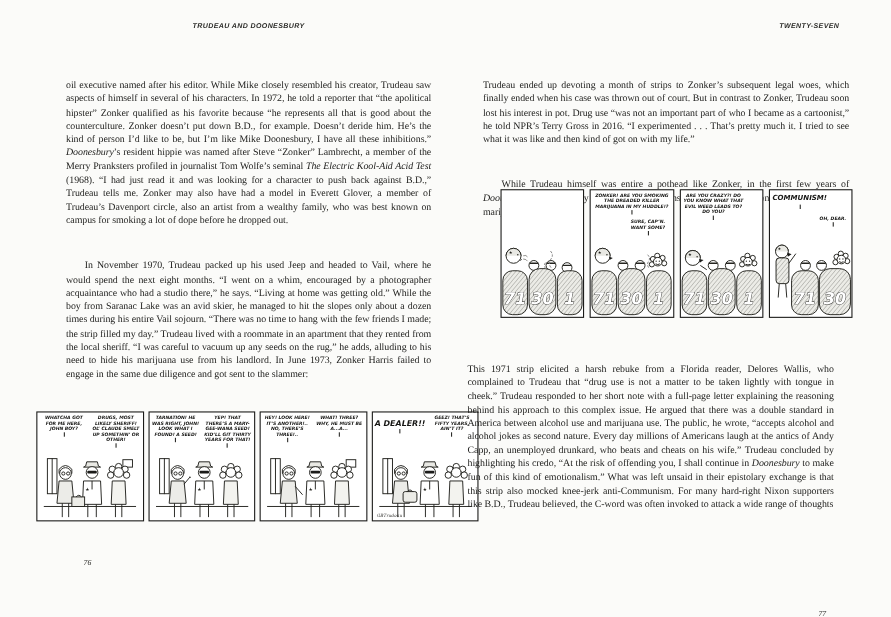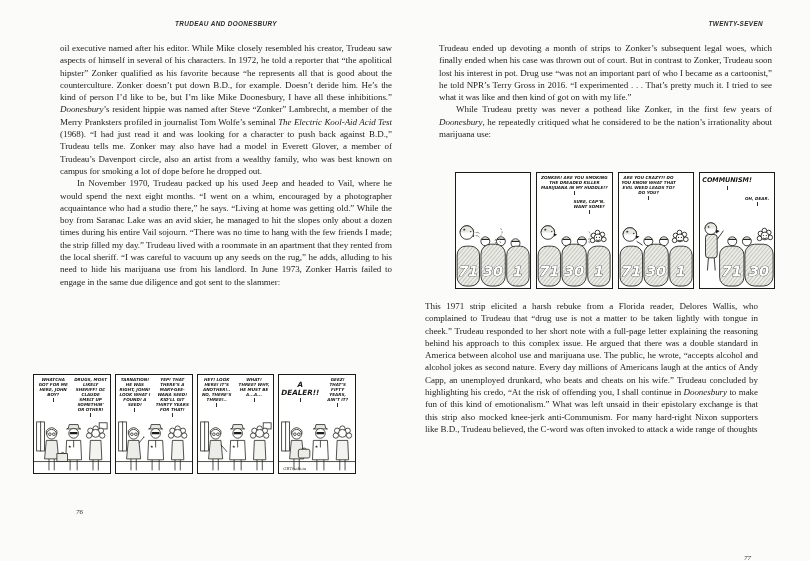--- a/index.html
+++ b/index.html
@@ -17,30 +17,31 @@
     font-size:6.4px; letter-spacing:0.35px;
     color:#2c2c29;
   }
   #head-left  { left:60px;  width:332px; text-align:center; }
   #head-right { left:425px; width:338px; text-align:right; }
 
   .textcol p {
     font-size:9px; line-height:12.3px;
     text-align:justify; letter-spacing:-0.05px;
     color:#1d1d1b;
+    margin-top:29px;
   }
   .indent { text-indent:17px; }
   .ital { font-style:italic; }
 
   #left-text        { position:absolute; left:60px;  top:42px;  width:332px; }
   #right-text-top   { position:absolute; left:439px; top:42px;  width:333px; }
   #right-text-bottom{ position:absolute; left:425px; top:300px; width:333px; }
 
   .strip { position:absolute; display:flex; }
-  #jail-strip   { left:33px;  top:374px; width:323px; height:100px; gap:4px; }
+  #jail-strip   { left:33px;  top:374px; width:402px; height:100px; gap:4px; }
   #huddle-strip { left:455px; top:172px; width:320px; height:117px; gap:5px; }
 
   .panel {
     flex:1; position:relative; overflow:hidden;
     background:#fff; border:1.4px solid #1b1b19;
   }
   .panel svg.art { position:absolute; left:0; bottom:0; width:100%; }
 
   .balloons {
     position:absolute; top:2px; left:2px; right:2px; z-index:2;
@@ -298,21 +299,21 @@
           <line x1="75" y1="45" x2="75" y2="57"></line>
       </g>
     </svg>
   </div>
 </div>
 
 <div class="folio" id="folio-left">76</div>
 
 <div class="textcol" id="right-text-top">
   <p><span>Trudeau ended up devoting a month of strips to Zonker’s subsequent legal woes, which finally ended when his case was thrown out of court. But in contrast to Zonker, Trudeau soon lost his interest in pot. Drug use “was not an important part of who I became as a cartoonist,” he told NPR’s Terry Gross in 2016. “I experimented . . . That’s pretty much it. I tried to see what it was like and then kind of got on with my life.”</span></p>
-  <p class="indent"><span>While Trudeau pretty was never a pothead like Zonker, in the first few years of </span><span class="ital">Doonesbury</span><span>, he repeatedly critiqued what he considered to be the nation’s irrationality about marijuana use:</span></p>
+  <p class="indent"><span>While Trudeau himself was entire a pothead like Zonker, in the first few years of </span><span class="ital">Doonesbury</span><span>, he repeatedly critiqued what he considered to be the nation’s irrationality about marijuana use:</span></p>
 </div>
 
 <div class="strip huddle" id="huddle-strip">
 
   <div class="panel hp1">
     <svg class="art" viewBox="0 0 76 74" height="72" preserveAspectRatio="xMidYMax meet">
       <g stroke="#24241f" stroke-width="0.9" fill="#fff">
         <circle cx="30" cy="26" r="4.6"></circle>
           <circle cx="46" cy="26" r="4.6"></circle>
           <circle cx="61" cy="28" r="4.6"></circle>

